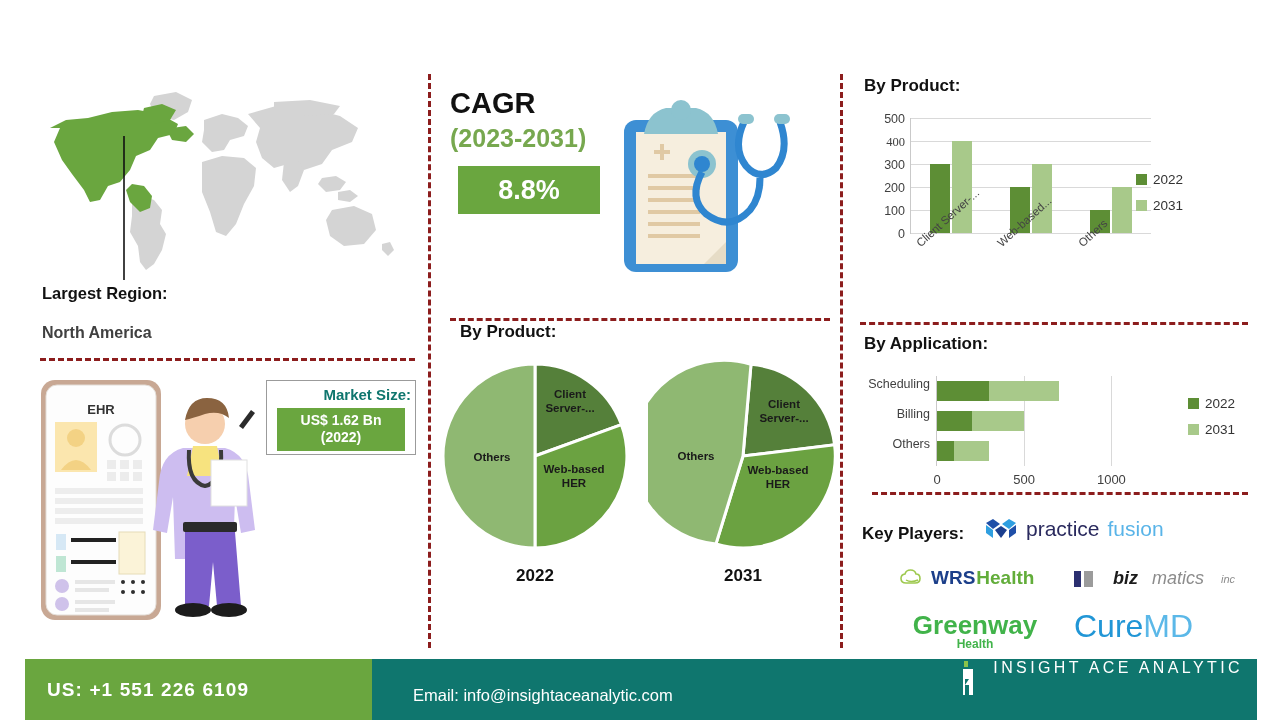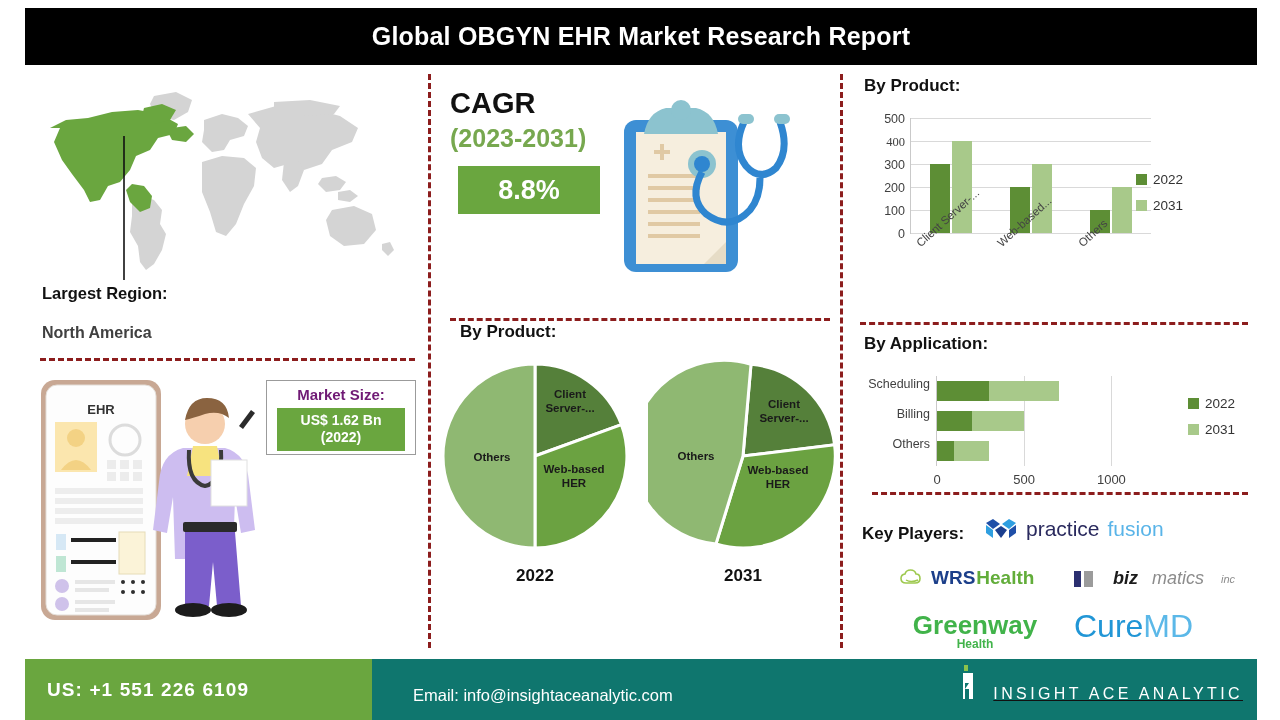--- a/index.html
+++ b/index.html
@@ -19,21 +19,21 @@
   
   .left-col{position:absolute;left:28px;top:72px;width:395px;height:578px;}
   .map-wrap{position:absolute;left:8px;top:12px;width:385px;height:200px;}
   .region-block{position:absolute;left:14px;top:212px;}
   .region-label{font-size:16.5px;font-weight:bold;color:#111;}
   .region-value{font-size:16px;font-weight:bold;color:#404040;margin-top:21px;}
 
   .tablet-wrap{position:absolute;left:5px;top:302px;width:230px;height:260px;}
   .ms-box{position:absolute;left:238px;top:308px;width:150px;height:75px;
           border:1.5px solid #9b9b9b;background:#fff;padding:5px 4px 6px;box-sizing:border-box;}
-  .ms-title{text-align:center;font-size:15px;font-weight:bold;color:#701a75;}
+  .ms-title{text-align:right;font-size:15px;font-weight:bold;color:#0f766e;}
   .ms-pill{margin:5px 6px 0;background:#6aa63f;color:#fff;font-weight:bold;
            font-size:14px;text-align:center;padding:4px 0 5px;line-height:1.22;}
 
   
   .mid-col{position:absolute;left:440px;top:72px;width:398px;height:578px;}
   .cagr-title{position:absolute;left:10px;top:15px;font-size:29px;font-weight:bold;color:#111;}
   .cagr-years{position:absolute;left:10px;top:52px;font-size:25px;font-weight:bold;color:#77a84f;}
   .cagr-pill{position:absolute;left:18px;top:94px;width:142px;height:48px;background:#6aa63f;
              display:flex;align-items:center;justify-content:center;}
   .cagr-pill span{color:#fff;font-size:27px;font-weight:bold;}
@@ -79,31 +79,28 @@
   .kp-title{position:absolute;left:10px;top:452px;font-size:17px;font-weight:bold;color:#111;}
   .kp-grid{position:absolute;left:0;top:440px;width:406px;height:140px;}
 
   
   .footer{position:absolute;left:25px;top:659px;width:1232px;height:61px;background:#0f766e;}
   .foot-green{position:absolute;left:0;top:0;width:347px;height:61px;background:#6aa63f;
               display:flex;align-items:center;}
   .foot-green span{color:#fff;font-size:19px;font-weight:bold;letter-spacing:1.1px;margin-left:22px;}
   .foot-email{position:absolute;left:372px;top:0;height:73px;display:flex;align-items:center;
               color:#fff;font-size:16.5px;margin-left:16px;}
-  .foot-brand{position:absolute;right:14px;top:0;height:44px;display:flex;align-items:flex-end;gap:12px;text-decoration:underline;}
+  .foot-brand{position:absolute;right:14px;top:0;height:44px;display:flex;align-items:flex-start;gap:12px;}
   .foot-brand-name{color:#fff;font-size:16px;letter-spacing:3.4px;}
 </style>
 </head>
 <body>
 
 <div class="page">
 
-  <div class="header">
-    <div class="header-title">Global OBGYN EHR Market Research Report</div>
-  </div>
 
   <div class="vdash" style="left:428px;top:74px;height:574px;"></div>
   <div class="vdash" style="left:840px;top:74px;height:574px;"></div>
   <div class="hdash" style="left:40px;top:358px;width:375px;"></div>
   <div class="hdash" style="left:450px;top:318px;width:380px;"></div>
   <div class="hdash" style="left:860px;top:322px;width:388px;"></div>
   <div class="hdash" style="left:872px;top:492px;width:376px;"></div>
 
   <div class="left-col">
 

